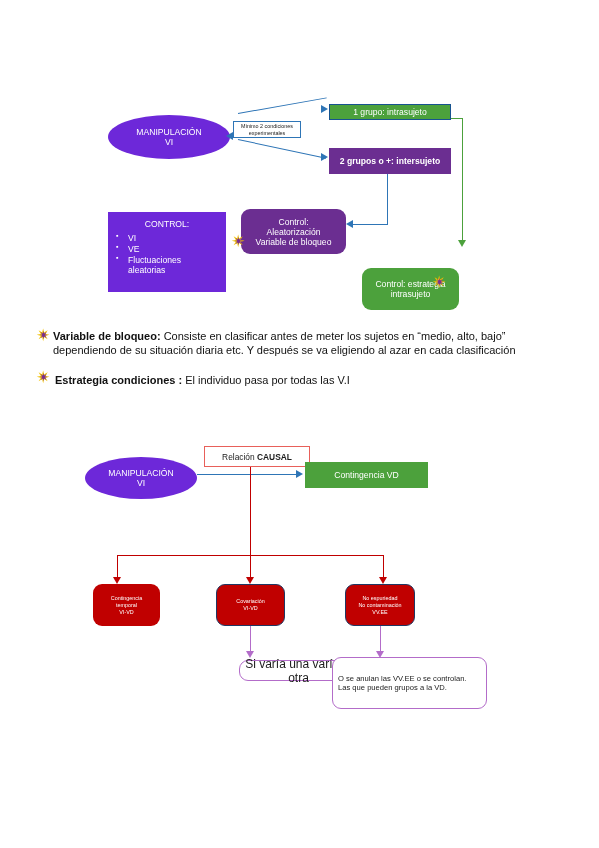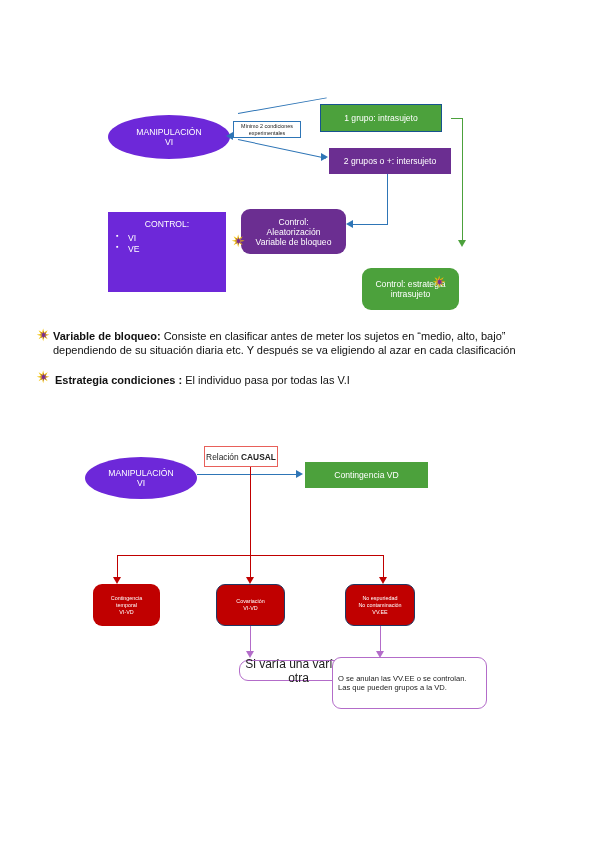--- a/index.html
+++ b/index.html
@@ -83,41 +83,42 @@
     <div class="line c-blue" style="left:238px;top:113px;width:90px;height:0;border-top:1.4px solid #2E75B6;transform:rotate(-10deg);transform-origin:left center;"></div>
     <div class="arrow ar-right-blue" style="left:321px;top:105px;"></div>
 
     <div class="line c-blue" style="left:238px;top:139px;width:90px;height:0;border-top:1.4px solid #2E75B6;transform:rotate(12deg);transform-origin:left center;"></div>
     <div class="arrow ar-right-blue" style="left:321px;top:153px;"></div>
 
     <div class="label-box label-blue-brd sml" style="left:233px;top:121px;width:68px;height:17px;padding:1px 2px;">
       <span>Mínimo 2 condiciones experimentales</span>
     </div>
 
-    <div class="node rect green-fill bordered-blue" style="left:320px;top:104px;width:122px;height:28px;">
+    <div class="node rect green-fill bordered-blue" style="left:329px;top:104px;width:122px;height:16px;">
       <span class="ttl">1 grupo: intrasujeto</span>
     </div>
 
-    <div class="node rect purple-fill" style="left:329px;top:148px;width:122px;height:26px;">
+    <div class="node rect purple-fill" style="left:329px;top:148px;width:122px;height:26px;font-weight:bold;">
       <span class="ttl">2 grupos o +: intersujeto</span>
     </div>
 
     <div class="line hline c-green" style="left:451px;top:118px;width:12px;"></div>
     <div class="line vline c-green" style="left:462px;top:118px;height:123px;"></div>
     <div class="arrow ar-down-green" style="left:458px;top:240px;"></div>
 
     <div class="line vline c-blue" style="left:387px;top:174px;height:50px;"></div>
     <div class="line hline c-blue" style="left:352px;top:224px;width:36px;"></div>
     <div class="arrow ar-left-blue" style="left:346px;top:220px;"></div>
 
     <div class="node rect blue-fill" style="left:108px;top:212px;width:118px;height:80px;flex-direction:column;justify-content:flex-start;padding:7px 8px;">
       <div class="ttl" style="margin:0 auto 3px auto;">CONTROL:</div>
       <ul class="bullets ttl" style="width:100%;">
         <li>VI</li>
         <li>VE</li>
+        <li>Fluctuaciones aleatorias</li>
       </ul>
     </div>
 
     <div class="node round purple-fill" style="left:241px;top:209px;width:105px;height:45px;flex-direction:column;">
       <span class="ttl">Control:</span>
       <span class="ttl">Aleatorización</span>
       <span class="ttl">Variable de bloqueo</span>
     </div>
     <div class="star" style="left:231px;top:233px;font-size:17px;">✷</div>
     <div class="star" style="left:234px;top:236px;font-size:11px;color:#7a2f8f;">✷</div>
@@ -150,21 +151,21 @@
   <div>
 
     <div class="node ellipse blue-fill" style="left:85px;top:457px;width:112px;height:42px;flex-direction:column;">
       <span class="ttl">MANIPULACIÓN</span>
       <span class="ttl">VI</span>
     </div>
 
     <div class="line hline c-blue" style="left:197px;top:474px;width:101px;"></div>
     <div class="arrow ar-right-blue" style="left:296px;top:470px;"></div>
 
-    <div class="label-box label-red-brd" style="left:204px;top:446px;width:74px;height:21px;font-size:8.4px;">
+    <div class="label-box label-red-brd" style="left:204px;top:446px;width:106px;height:21px;font-size:8.4px;">
       <span><span>Relación </span><b>CAUSAL</b></span>
     </div>
 
     <div class="node rect green-fill" style="left:305px;top:462px;width:123px;height:26px;">
       <span class="ttl">Contingencia VD</span>
     </div>
 
     <div class="line vline c-red" style="left:250px;top:467px;height:88px;"></div>
     <div class="line hline c-red" style="left:117px;top:555px;width:267px;"></div>
 

